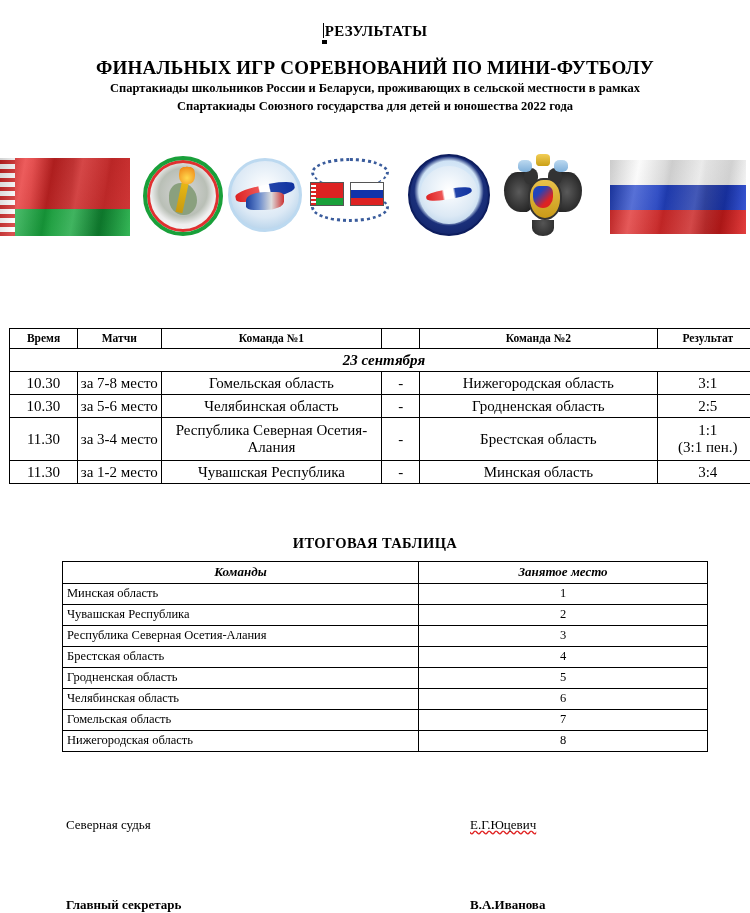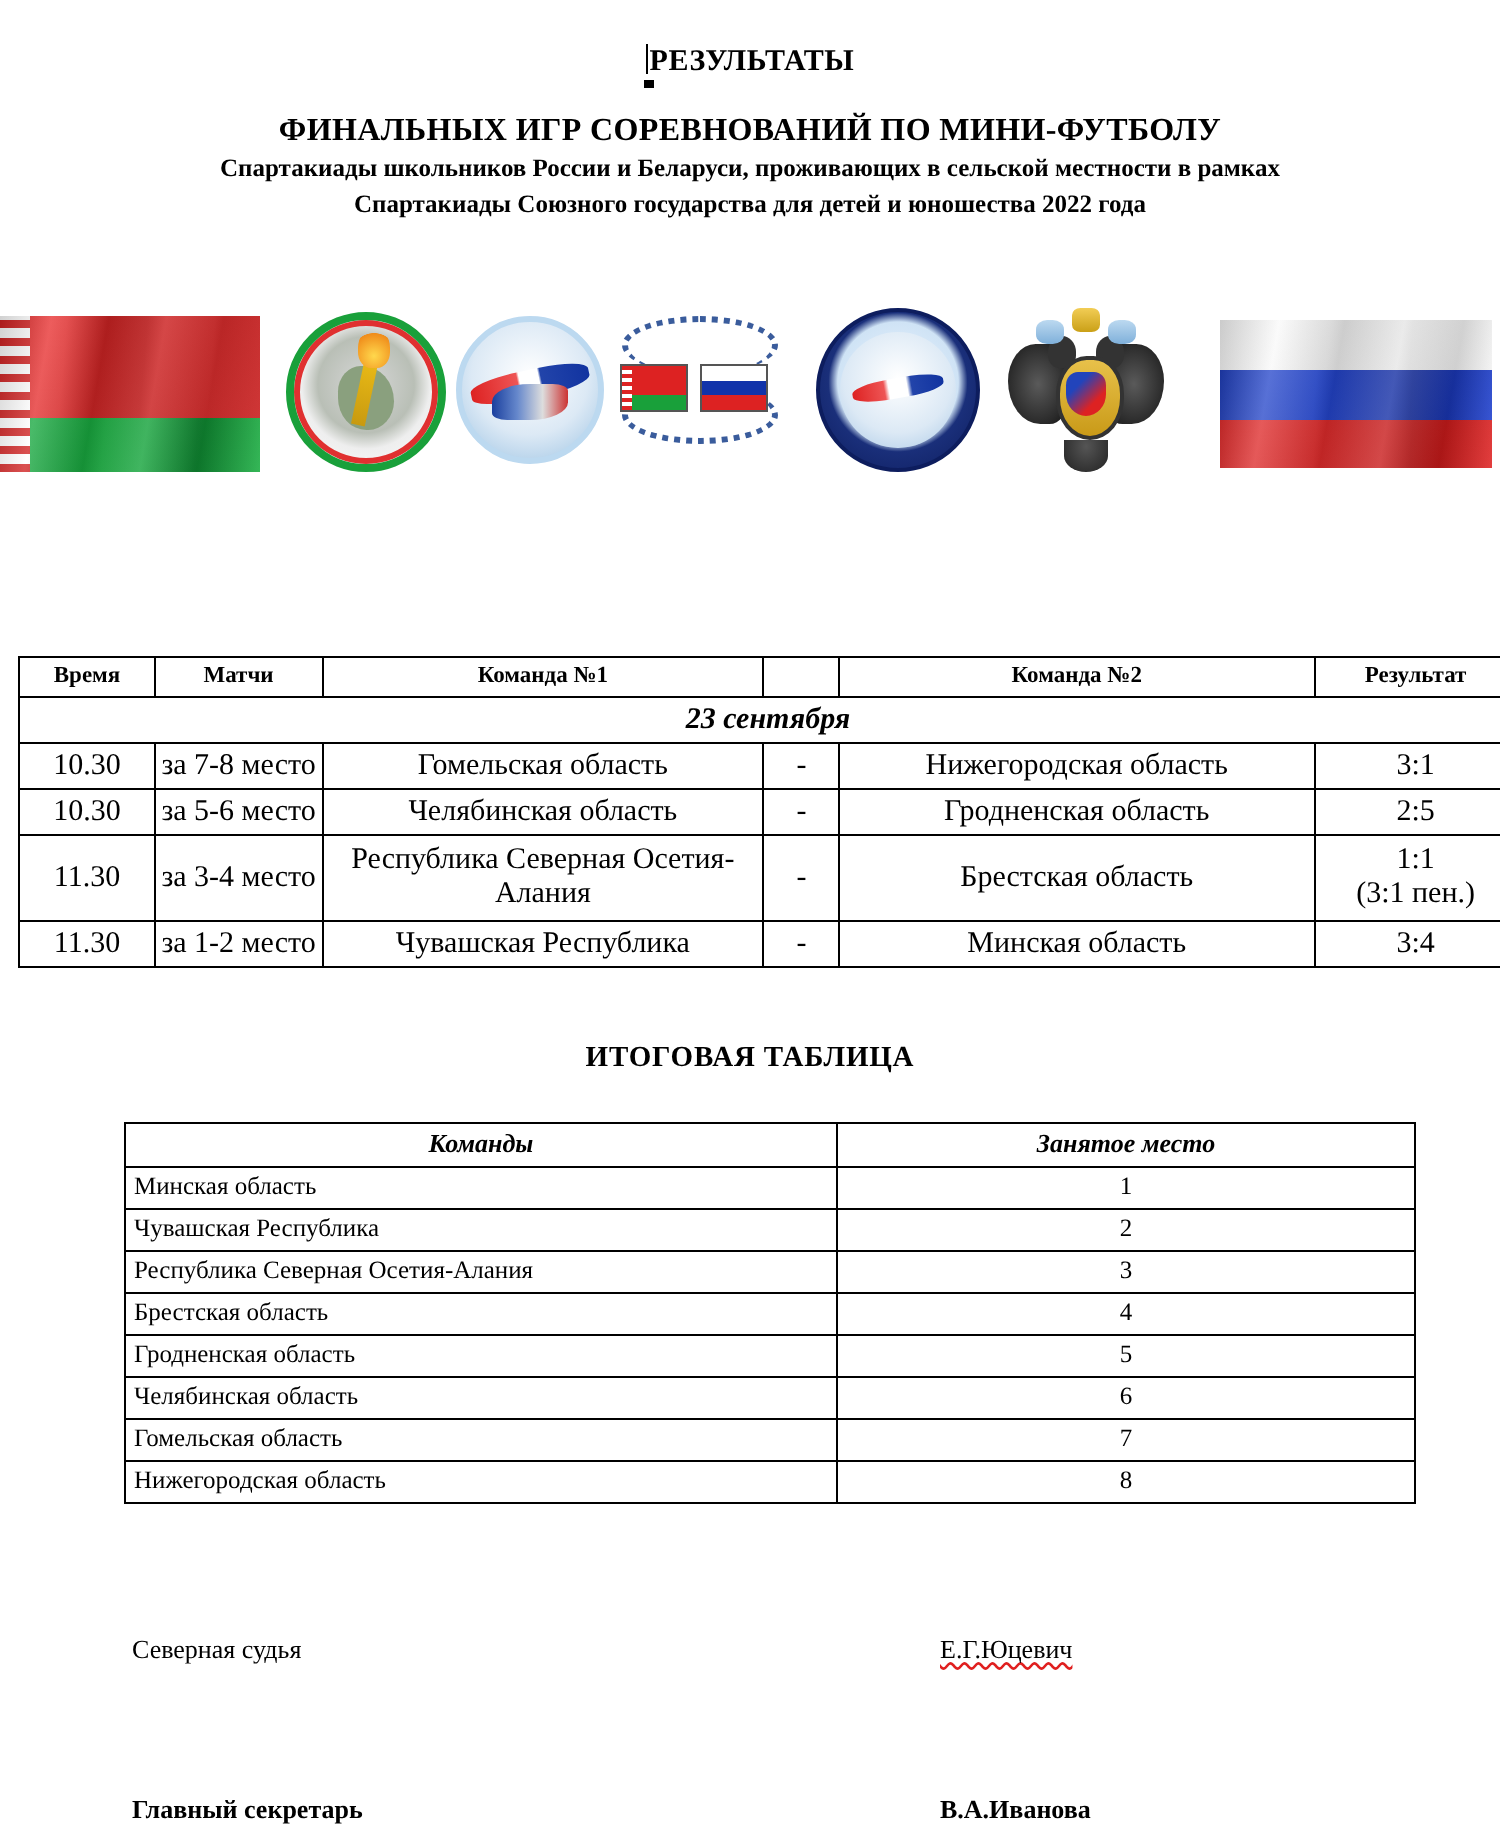--- a/index.html
+++ b/index.html
@@ -39,21 +39,21 @@
   .caret::after {
     content: "";
     position: absolute;
     left: -1px;
     bottom: -4px;
     width: 5px;
     height: 4px;
     background: #000;
   }
   .title-sub {
-    font-size: 16px;
+    font-size: 19px;
     font-weight: bold;
     margin-top: 17px;
     letter-spacing: 0.2px;
   }
   .title-desc {
     font-size: 12.5px;
     font-weight: bold;
     margin: 0 auto 0 auto;
     width: 560px;
     line-height: 1.45;
@@ -267,21 +267,21 @@
   .col-t1    { width: 198px; }
   .col-dash  { width: 34px; }
   .col-t2    { width: 213px; }
   .col-res   { width: 91px; }
   .row-tall td { height: 40px; }
   .row-norm td { height: 20px; }
 
   
   .standings-title {
     position: absolute;
-    top: 521px;
+    top: 535px;
     left: 0;
     width: 750px;
     text-align: center;
     font-size: 14.5px;
     font-weight: bold;
     letter-spacing: 0.4px;
   }
   .standings-wrap {
     position: absolute;
     top: 561px;

